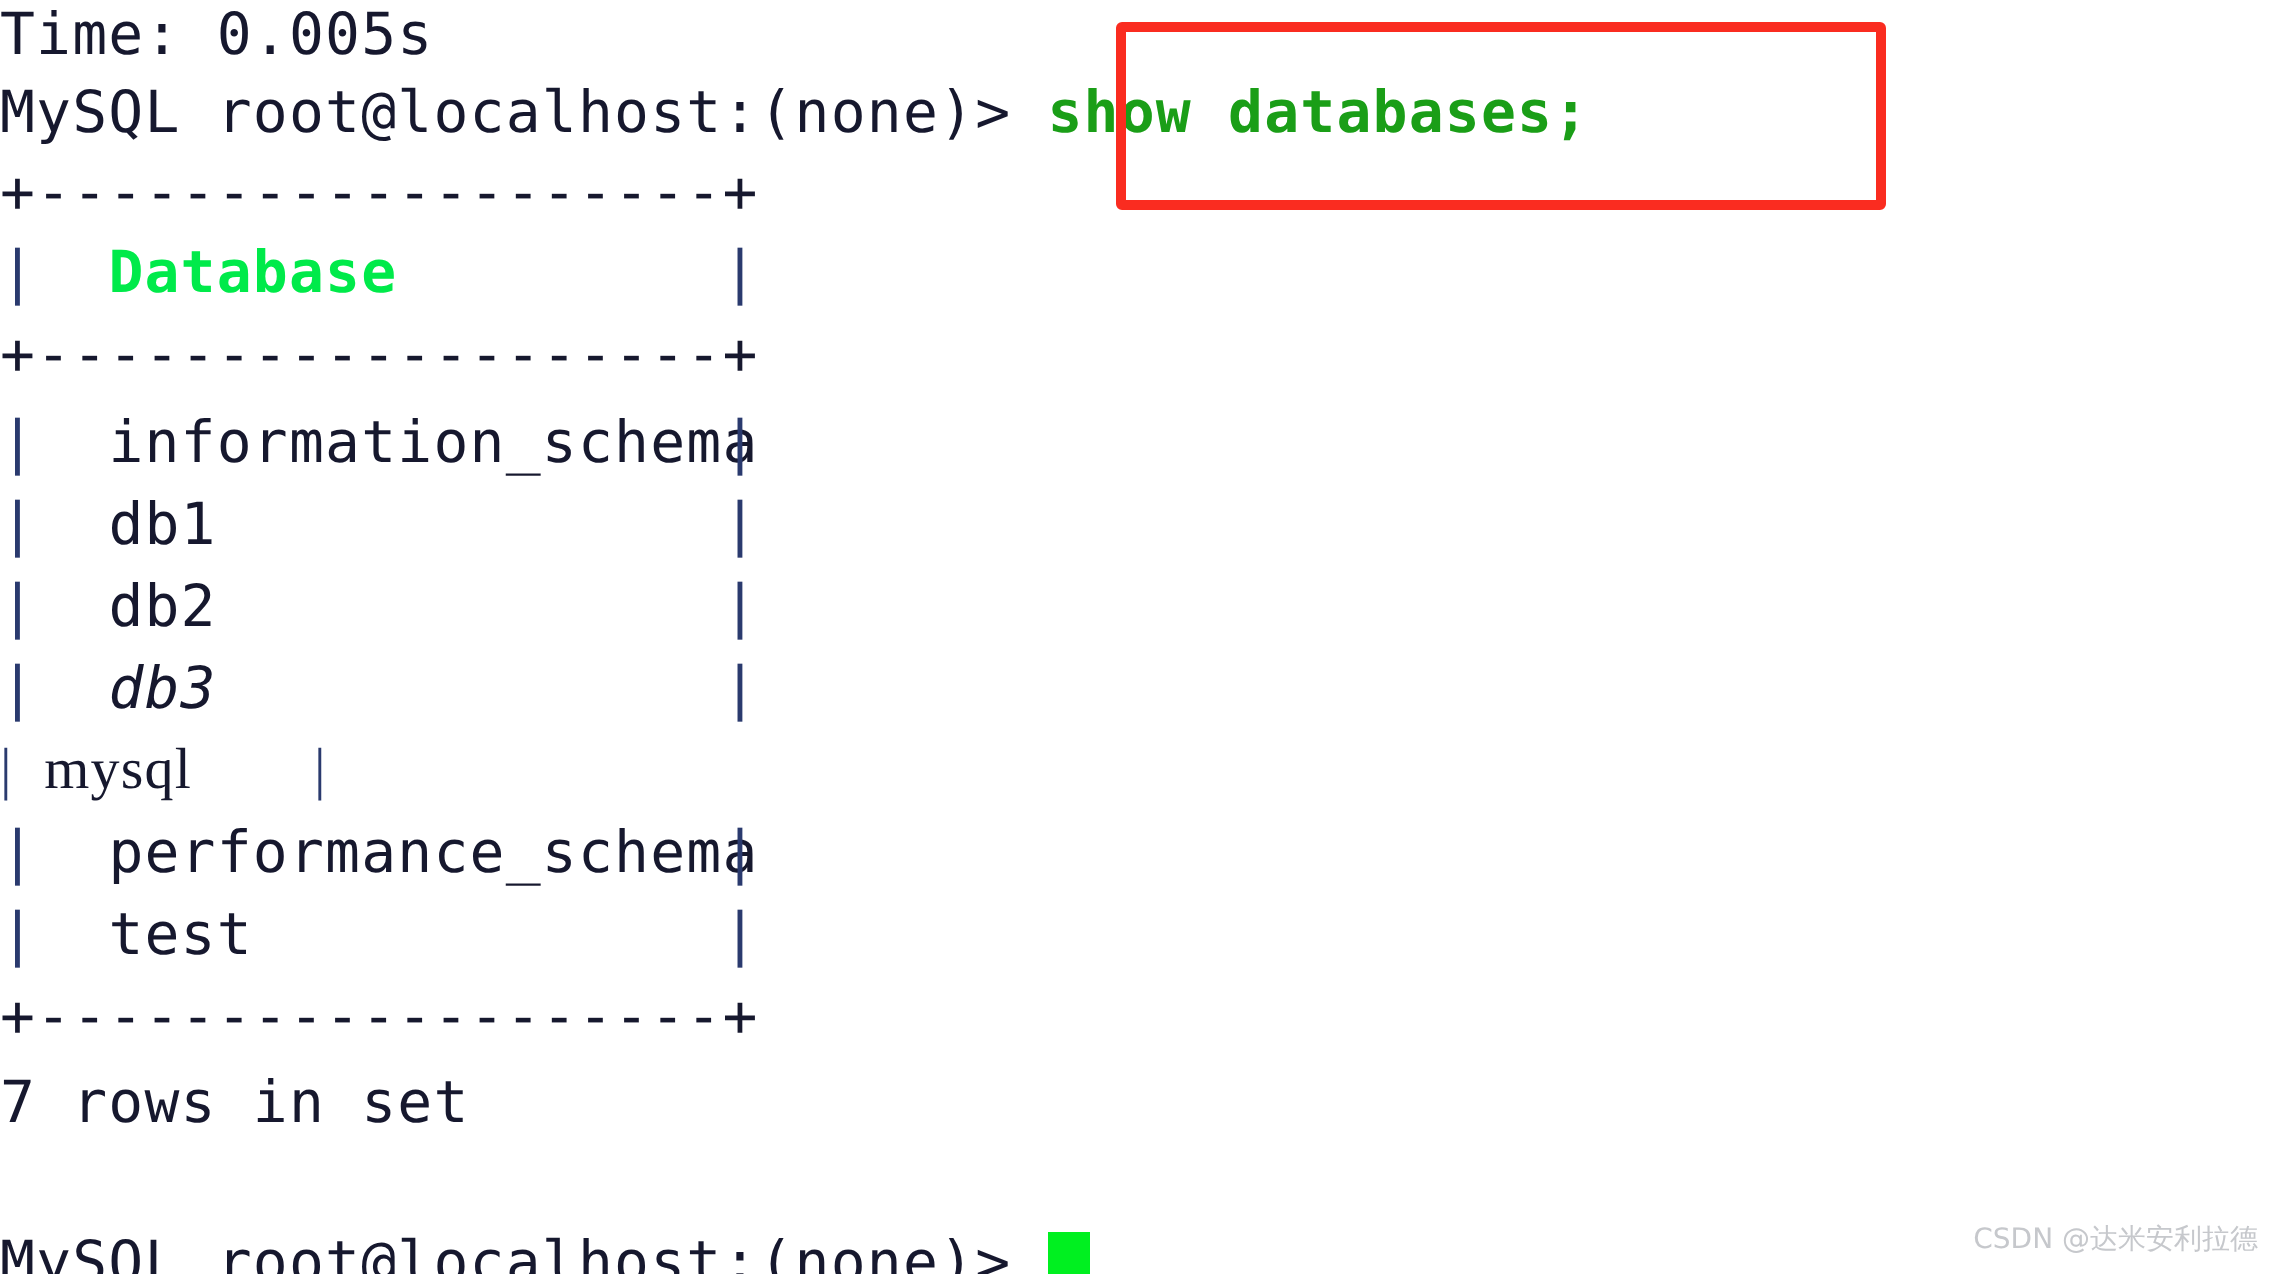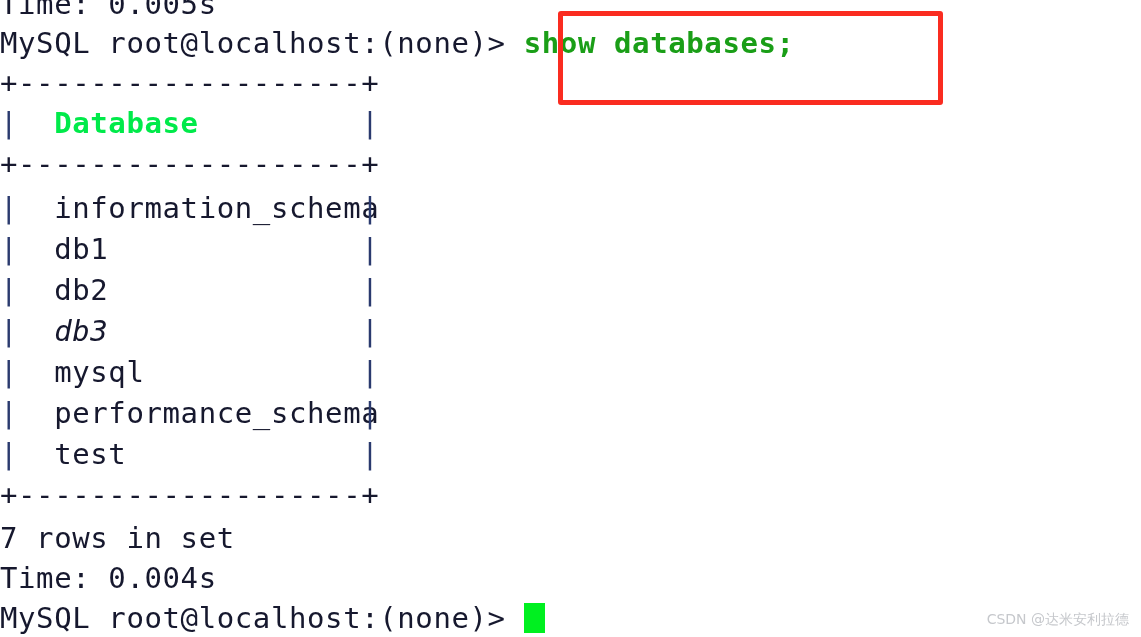--- a/index.html
+++ b/index.html
@@ -13,21 +13,21 @@
     height: 637px;
     position: relative;
     overflow: hidden;
     font-family: "DejaVu Sans Mono", "Liberation Mono", monospace;
   }
 
   
   #terminal {
     position: absolute;
     left: 0;
-    top: 3px;
+    top: 16px;
     width: 1141px;
     height: 499px;
   }
 
   .line {
     position: absolute;
     left: 0;
     white-space: pre;
     font-family: "DejaVu Sans Mono", "Liberation Mono", monospace;
     font-size: 29px;
@@ -40,21 +40,21 @@
   .line.clipped        { top: -19px; }
 
   .line.l-prompt1      { top: 20px;  }
   .line.l-sep1         { top: 60px;  }
   .line.l-header       { top: 100px; }
   .line.l-sep2         { top: 141px; }
   .line.l-row0         { top: 185px; }
   .line.l-row1         { top: 226px; }
   .line.l-row2         { top: 267px; }
   .line.l-row3         { top: 308px; font-style: italic; }
-  .line.l-row4         { top: 349px; }
+  .line.l-row4         { top: 349px; font-family: Liberation Serif, serif; }
   .line.l-row5         { top: 390px; }
   .line.l-row6         { top: 431px; }
   .line.l-sep3         { top: 472px; }
   .line.l-rowcount     { top: 515px; }
   .line.l-time         { top: 555px; }
   .line.l-prompt2      { top: 595px; }
 
   .bar {
     color: #2a3a6e;
   }
@@ -131,21 +131,20 @@
   <div class="line l-row1" style="left:0"><span>                    </span><span class="bar">|</span></div>
   <div class="line l-row2" style="left:0"><span>                    </span><span class="bar">|</span></div>
   <div class="line l-row3" style="left:0"><span>                    </span><span class="bar">|</span></div>
   <div class="line l-row4" style="left:0"><span>                    </span><span class="bar">|</span></div>
   <div class="line l-row5" style="left:0"><span>                    </span><span class="bar">|</span></div>
   <div class="line l-row6" style="left:0"><span>                    </span><span class="bar">|</span></div>
 
   <div class="line l-sep3"><span class="dashes">+-------------------+</span></div>
 
   <div class="line l-rowcount"><span>7 rows in set</span></div>
-  <div class="line l-time"><span>Time: 0.004s</span></div>
 
   <div class="line l-prompt2"><span>MySQL root@localhost:(none)&gt;</span><span> </span><span class="cursor"></span></div>
 
 </div>
 
 <div id="highlight-box"></div>
 
 <div id="watermark">CSDN @达米安利拉德</div>
 
 </body></html>

